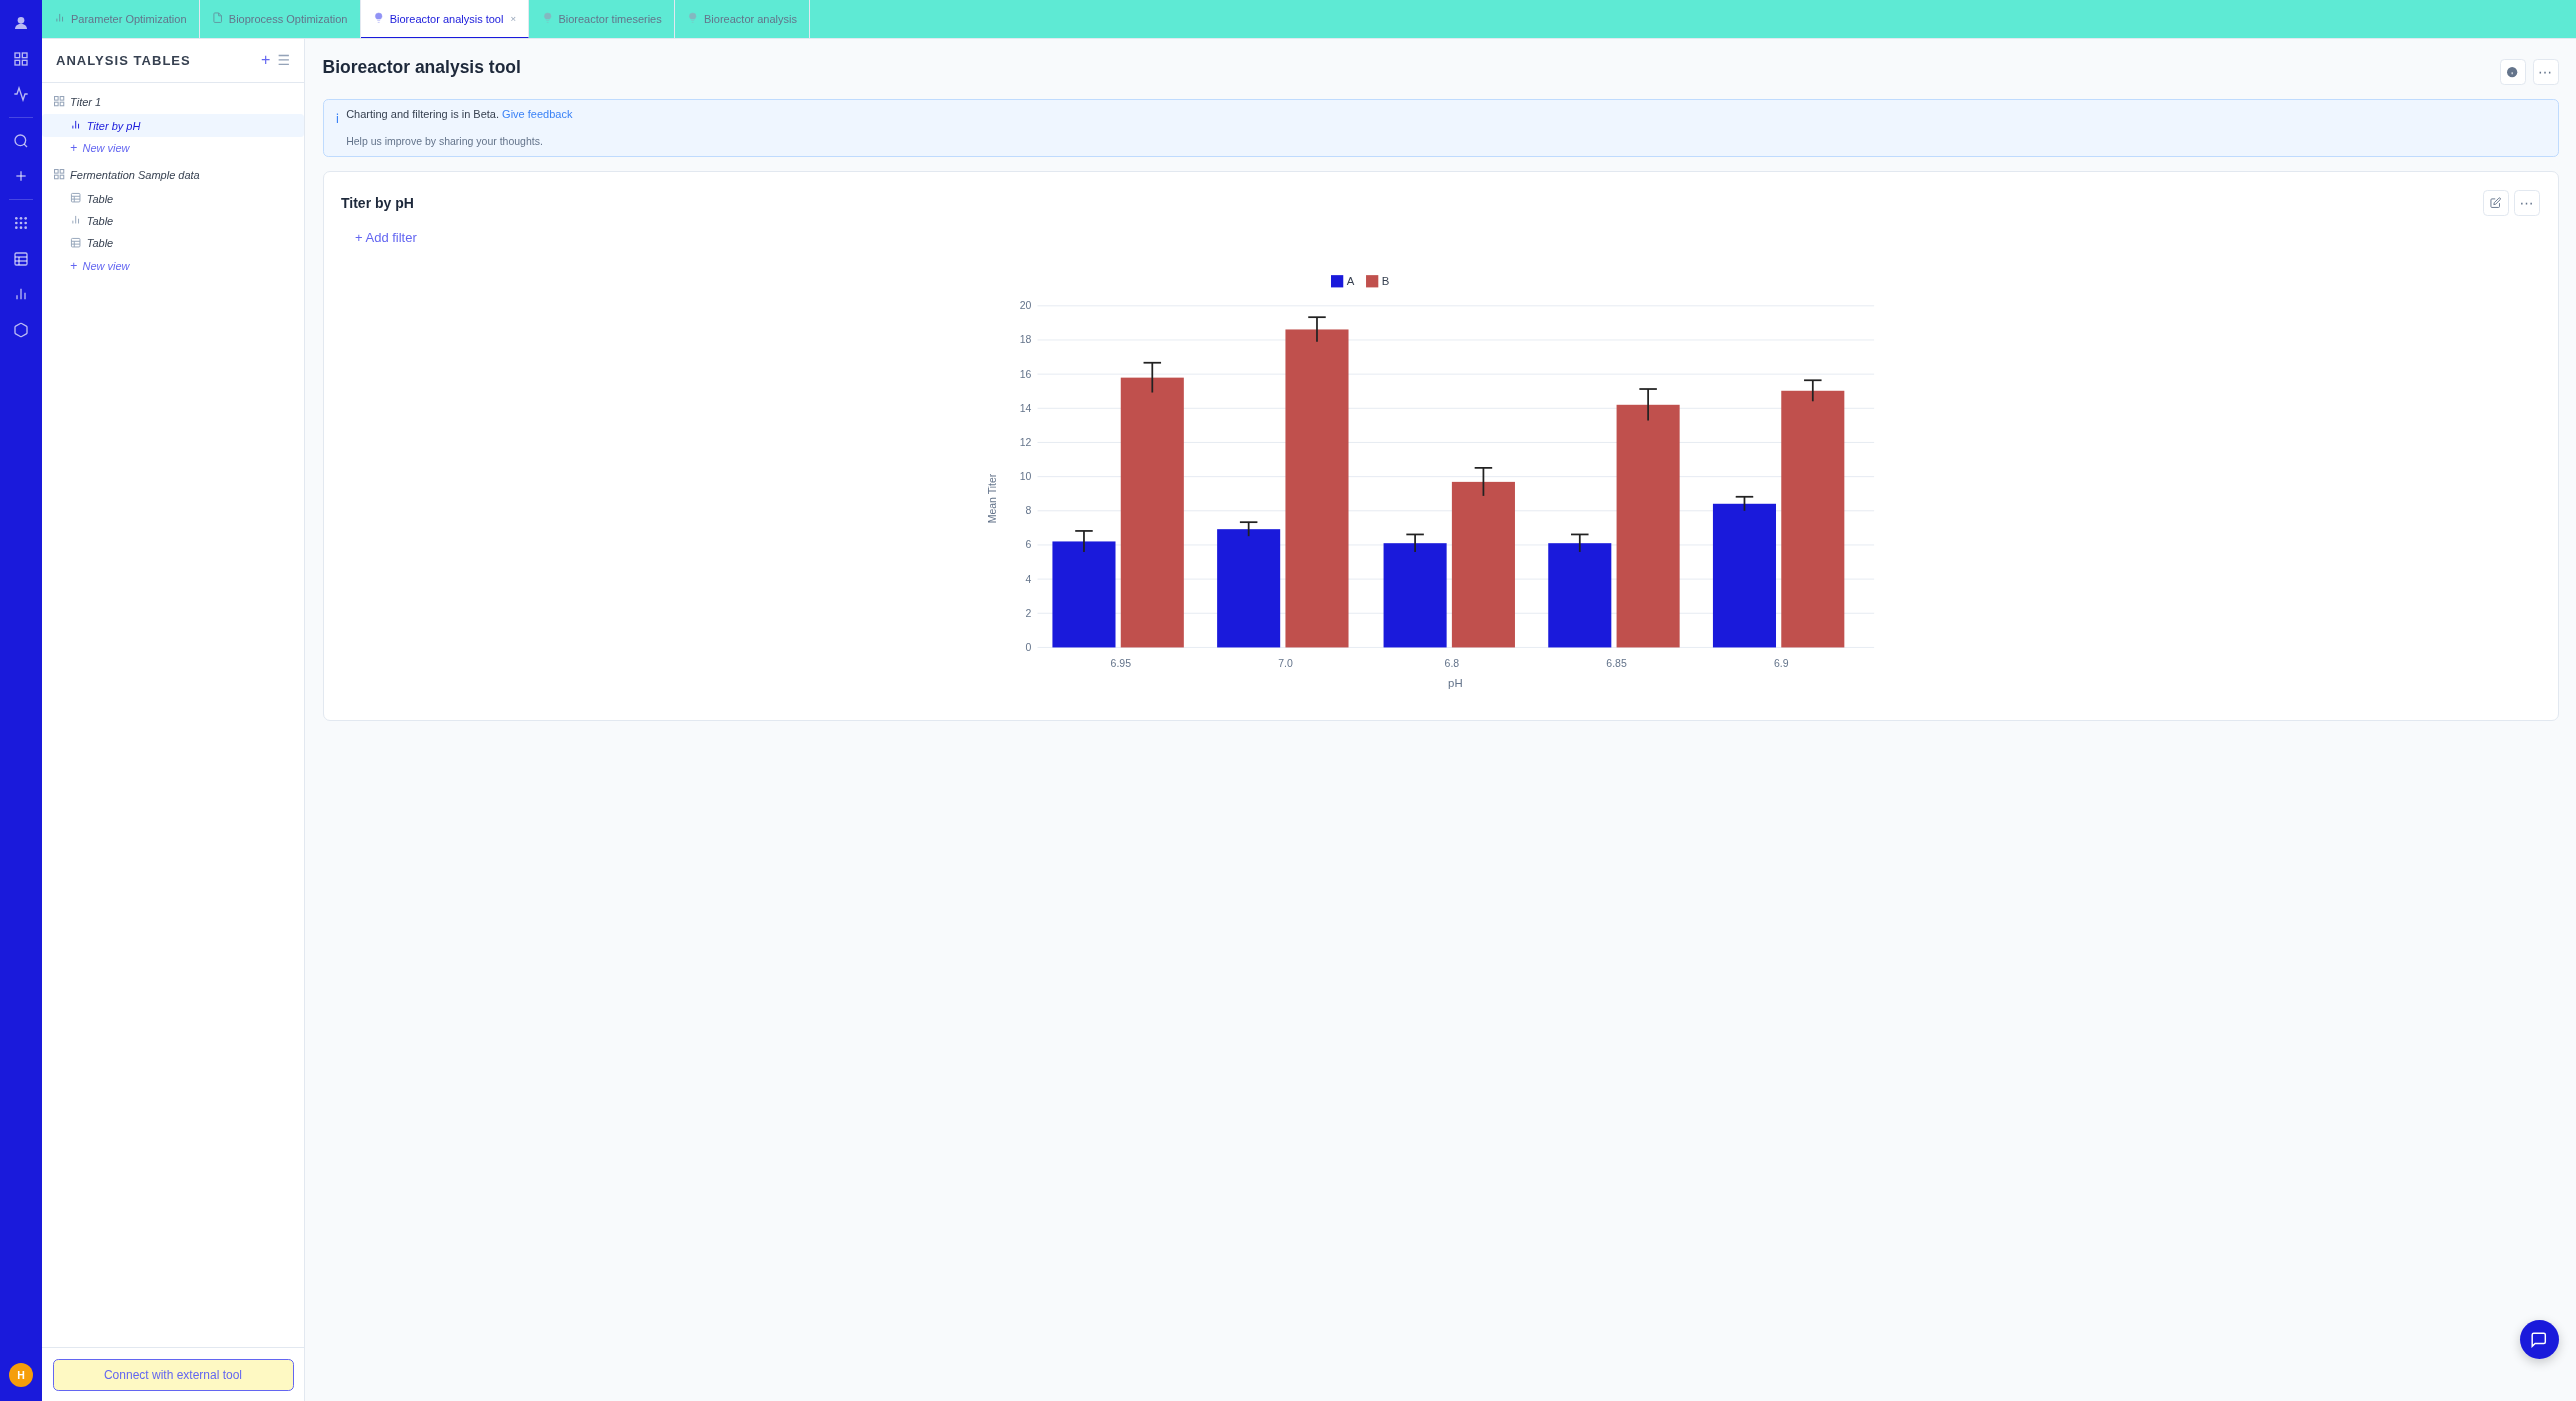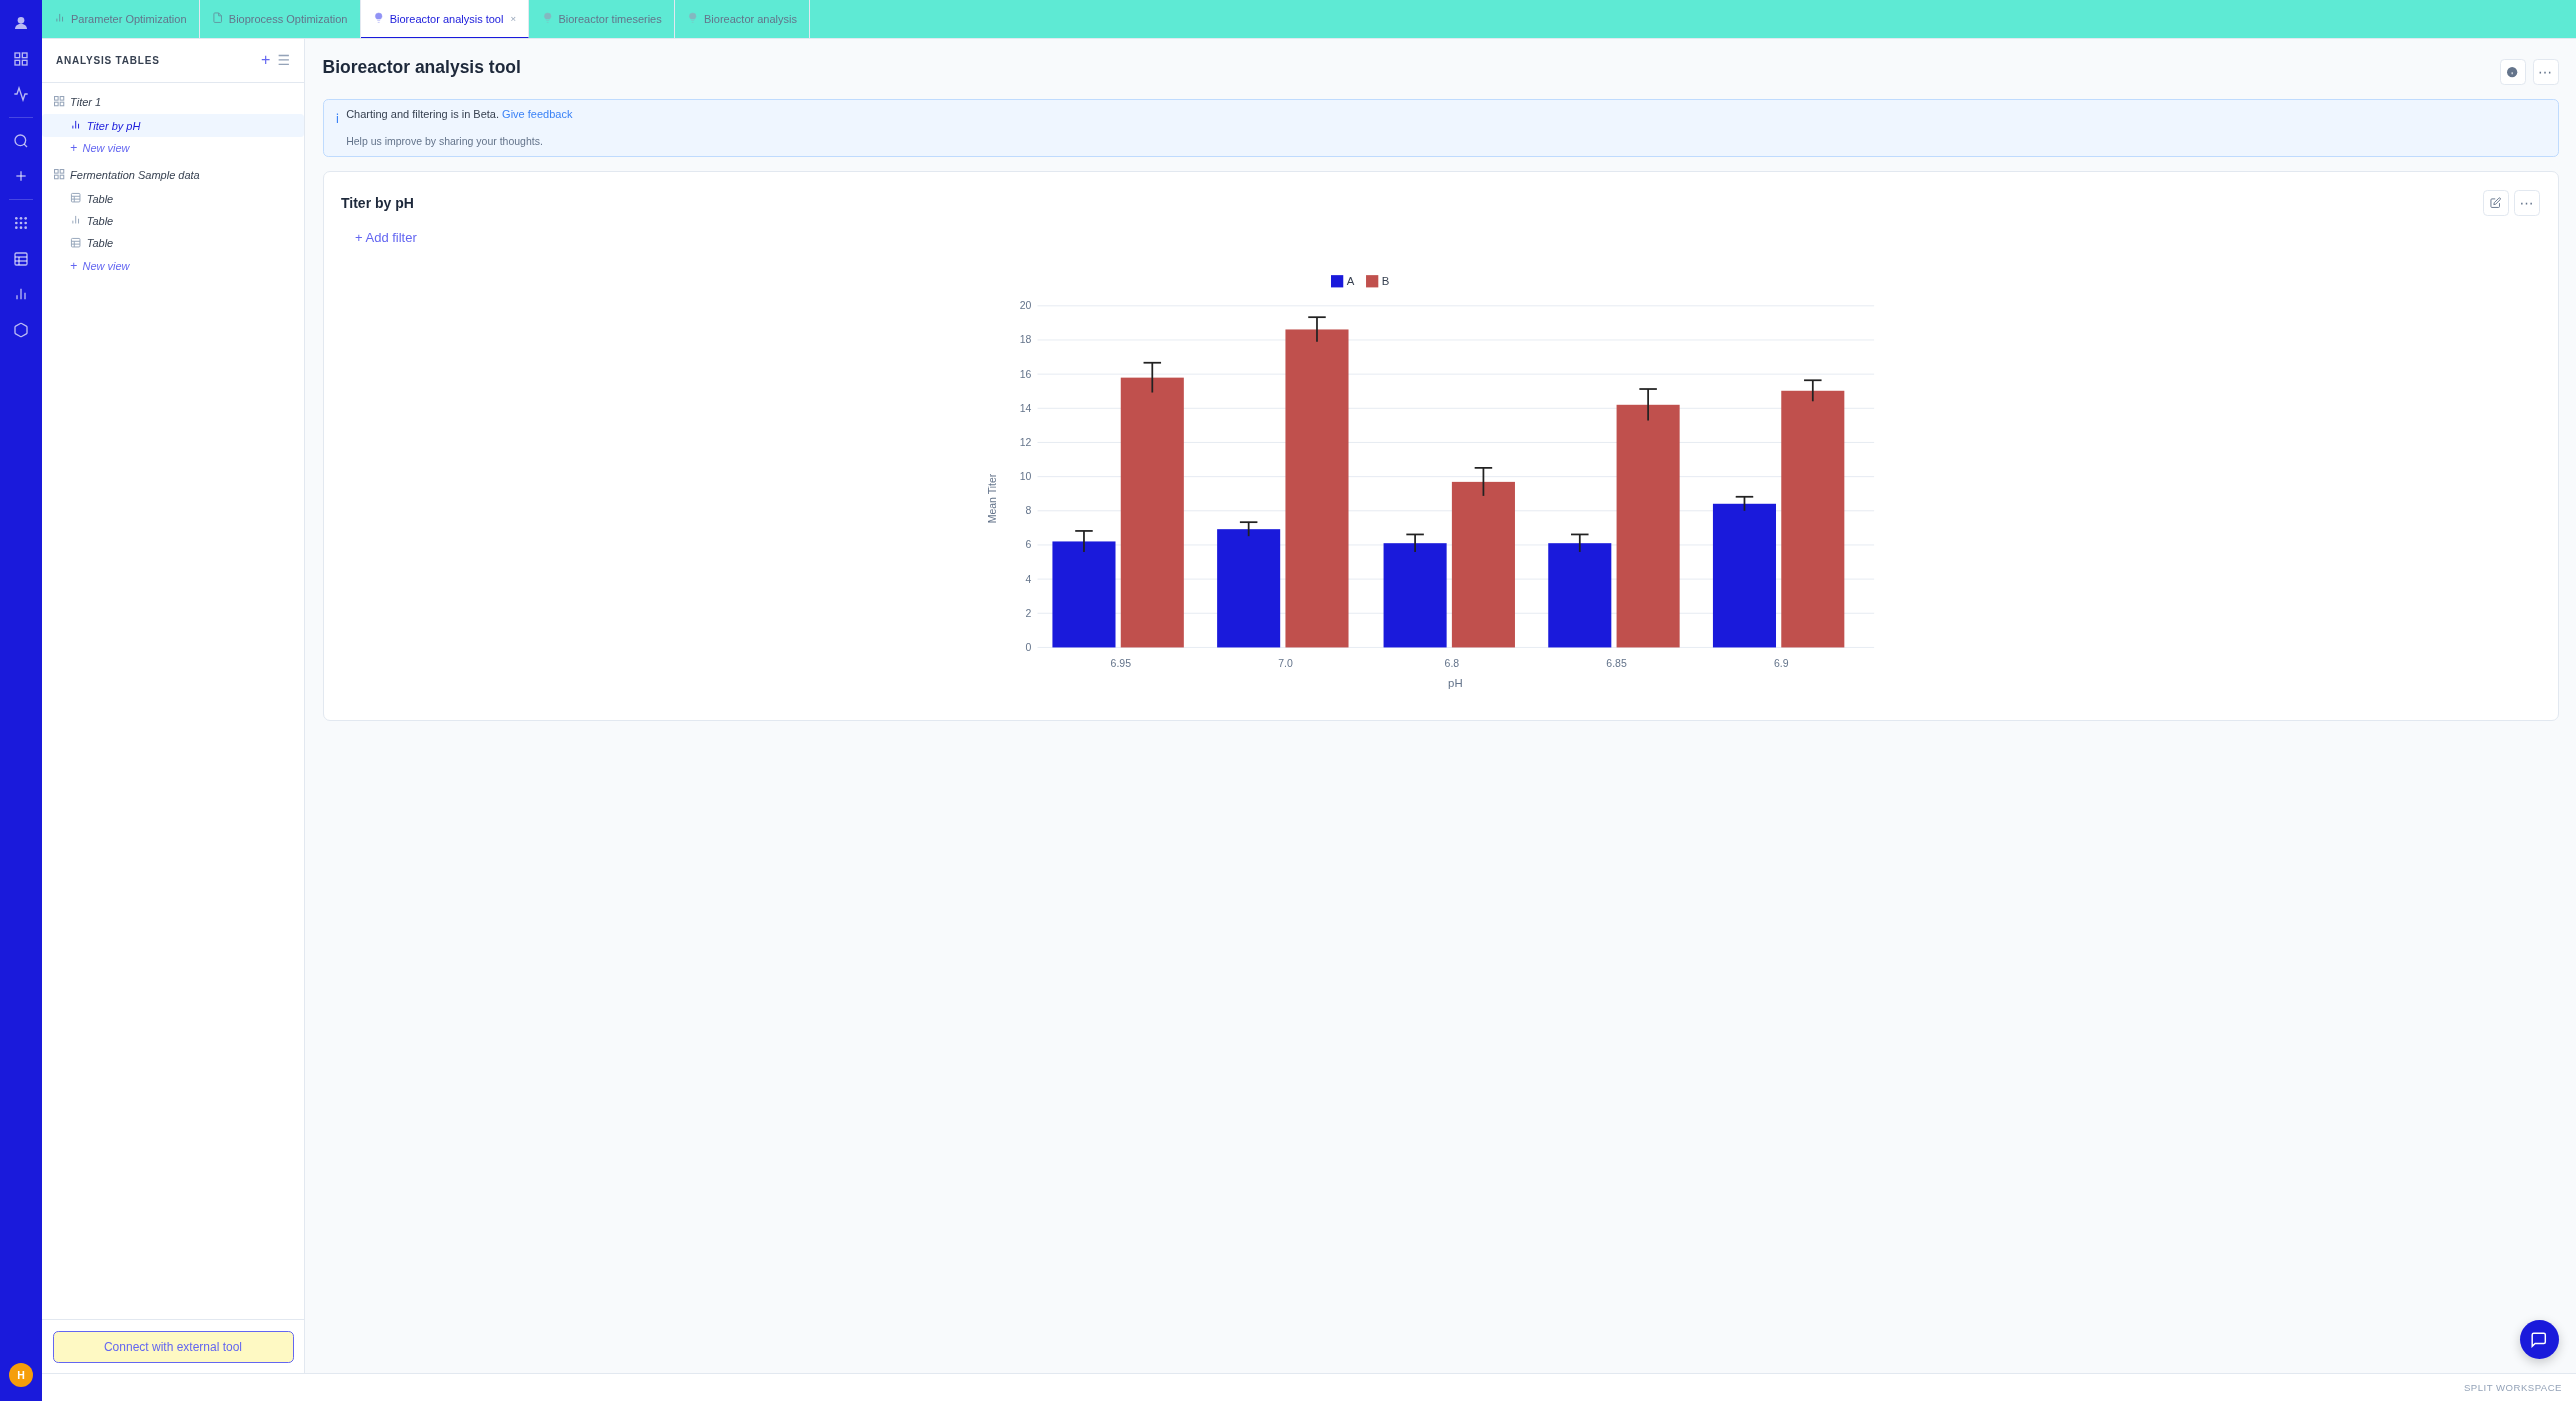--- a/index.html
+++ b/index.html
@@ -70,21 +70,21 @@
       display: flex;
       flex-direction: column;
       flex-shrink: 0;
     }
     .sidebar-header {
       display: flex; align-items: center; justify-content: space-between;
       padding: 12.3px 14px;
       border-bottom: 0.9px solid #e2e8f0;
     }
     .sidebar-header-title {
-      font-size: 10px; font-weight: 700; letter-spacing: 0.08em;
+      font-size: 13px; font-weight: 700; letter-spacing: 0.08em;
       color: #374151; text-transform: uppercase;
     }
     .sidebar-header-actions { display: flex; gap: 7px; align-items: center; }
     .sidebar-header-actions span { cursor: pointer; color: #64748b; font-size: 12.3px; }
 
     .sidebar-tree { flex: 1; overflow-y: auto; padding: 7px 0; font-style: italic; }
     .tree-group { margin-bottom: 3.5px; }
     .tree-group-header {
       display: flex; align-items: center; gap: 5.3px;
       padding: 5.3px 10.5px;
@@ -528,23 +528,20 @@
             <text x="914" y="462" font-size="12" fill="#64748b" text-anchor="middle">6.9</text>
 
             <text x="542" y="485" font-size="13" fill="#64748b" text-anchor="middle">pH</text>
 
           </svg>
         </div>
       </div>
     </div>
   </div>
 
-  <div class="bottom-bar">
-    <span style="cursor:pointer;color:#94a3b8;font-size:9.6px;letter-spacing:0.05em;">SPLIT WORKSPACE</span>
-  </div>
 
 </div>
 
 <div class="chat-fab">
   <svg width="17.5" height="17.5" viewBox="0 0 24 24" fill="none" stroke="white" stroke-width="2">
       <path d="M21 15a2 2 0 0 1-2 2H7l-4 4V5a2 2 0 0 1 2-2h14a2 2 0 0 1 2 2z"></path>
     </svg>
 </div>
 
 

